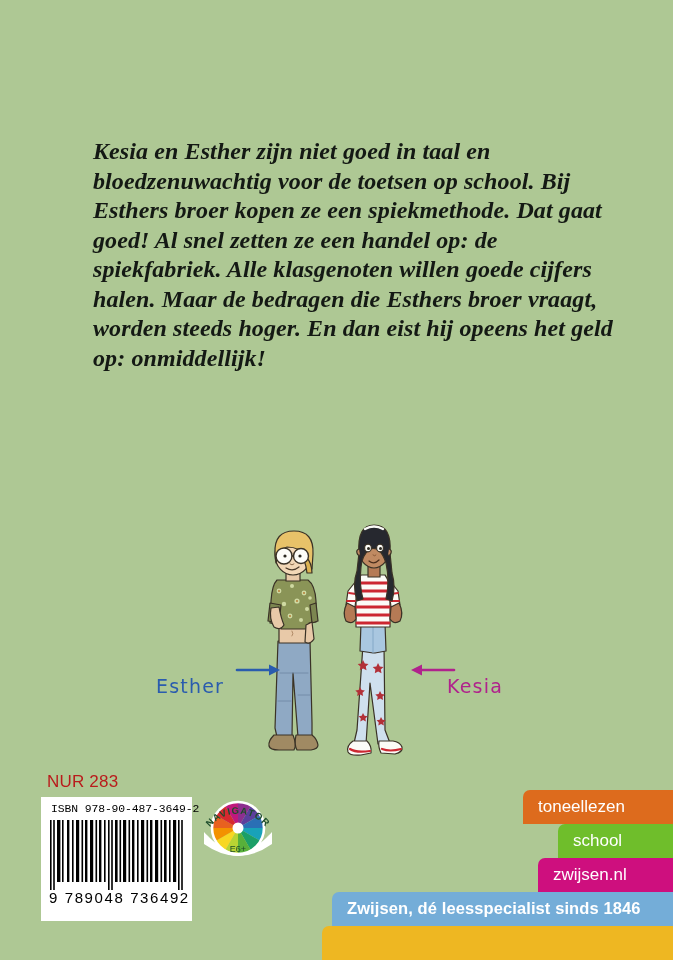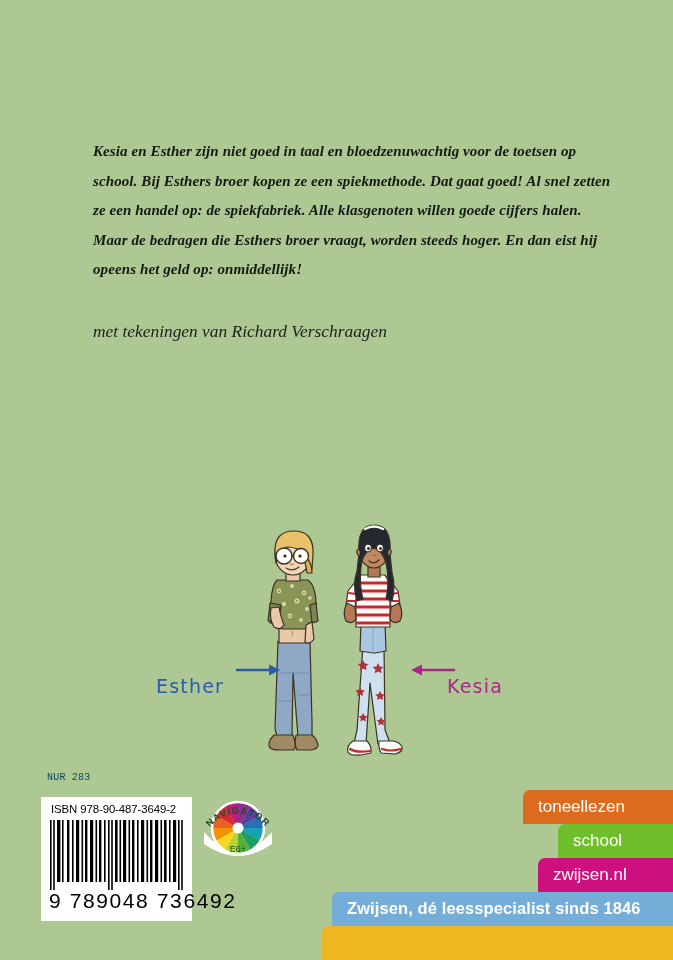--- a/index.html
+++ b/index.html
@@ -25,21 +25,21 @@
   .blurb-block {
     position: absolute;
     left: 93px;
     top: 137px;
     width: 525px;
   }
   .blurb-lead {
     font-family: "Liberation Serif", "DejaVu Serif", serif;
     font-style: italic;
     font-weight: bold;
-    font-size: 15px;
+    font-size: 24px;
     line-height: 29.5px;
     color: #141914;
     margin: 0;
     letter-spacing: 0.1px;
   }
   .blurb-body {
     font-family: "Liberation Serif", "DejaVu Serif", serif;
     font-size: 18.2px;
     line-height: 29.4px;
     color: #1a201a;
@@ -84,55 +84,55 @@
 
   .arrow-svg { position: absolute; }
   #esther-arrow { left: 235px; top: 662px; }
   #kesia-arrow  { left: 408px; top: 662px; }
 
   
   #nur-code {
     position: absolute;
     left: 47px;
     top: 772px;
-    font-family: Liberation Mono, monospace;
-    font-size: 10px;
-    color: #0c4a6e;
+    font-family: Liberation Sans, sans-serif;
+    font-size: 17px;
+    color: #b91c1c;
     letter-spacing: 0.2px;
   }
   #barcode-box {
     position: absolute;
     left: 41px;
     top: 797px;
     width: 151px;
     height: 124px;
     background: #ffffff;
   }
   #isbn-text {
     position: absolute;
     left: 10px;
     top: 6px;
-    font-family: Liberation Sans, sans-serif;
+    font-family: Liberation Mono, monospace;
     font-size: 11.4px;
     color: #000;
     letter-spacing: -0.1px;
     white-space: nowrap;
   }
   #barcode-bars {
     position: absolute;
     left: 9px;
     top: 23px;
   }
   #barcode-digits {
     position: absolute;
     left: 8px;
     top: 92px;
     width: 135px;
     font-family: "Liberation Sans", sans-serif;
-    font-size: 21px;
+    font-size: 15px;
     color: #000;
     letter-spacing: 1.6px;
     white-space: nowrap;
   }
 
   
   #navigator-logo {
     position: absolute;
     left: 196px;
     top: 786px;
@@ -207,21 +207,20 @@
     transform: skewX(-9deg);
   }
 </style>
 </head>
 <body>
 
 <div id="cover">
 
   <div class="blurb-block">
     <p class="blurb-lead">Kesia en Esther zijn niet goed in taal en bloedzenuwachtig voor de toetsen op school. Bij Esthers broer kopen ze een spiekmethode. Dat gaat goed! Al snel zetten ze een handel op: de spiekfabriek. Alle klasgenoten willen goede cijfers halen. Maar de bedragen die Esthers broer vraagt, worden steeds hoger. En dan eist hij opeens het geld op: onmiddellijk!</p>
-    <p class="blurb-credit">met tekeningen van Richard Verschraagen</p>
   </div>
 
   <div class="illustration">
 
     <svg class="figure-svg" id="esther-figure" width="86" height="240" viewBox="0 0 86 240">
       <g stroke="#3a3226" stroke-width="1.2" stroke-linejoin="round" stroke-linecap="round">
 
         <path d="M30 118 L27 205 L29 214 L44 214 L45 150 L50 214 L64 214 L64 200 L62 118 Z" fill="#8fa9c4"></path>
         <path d="M32 150 L60 150" fill="none" stroke="#6d87a3" stroke-width="0.8"></path>
         <path d="M30 178 L43 178" fill="none" stroke="#6d87a3" stroke-width="0.8"></path>

